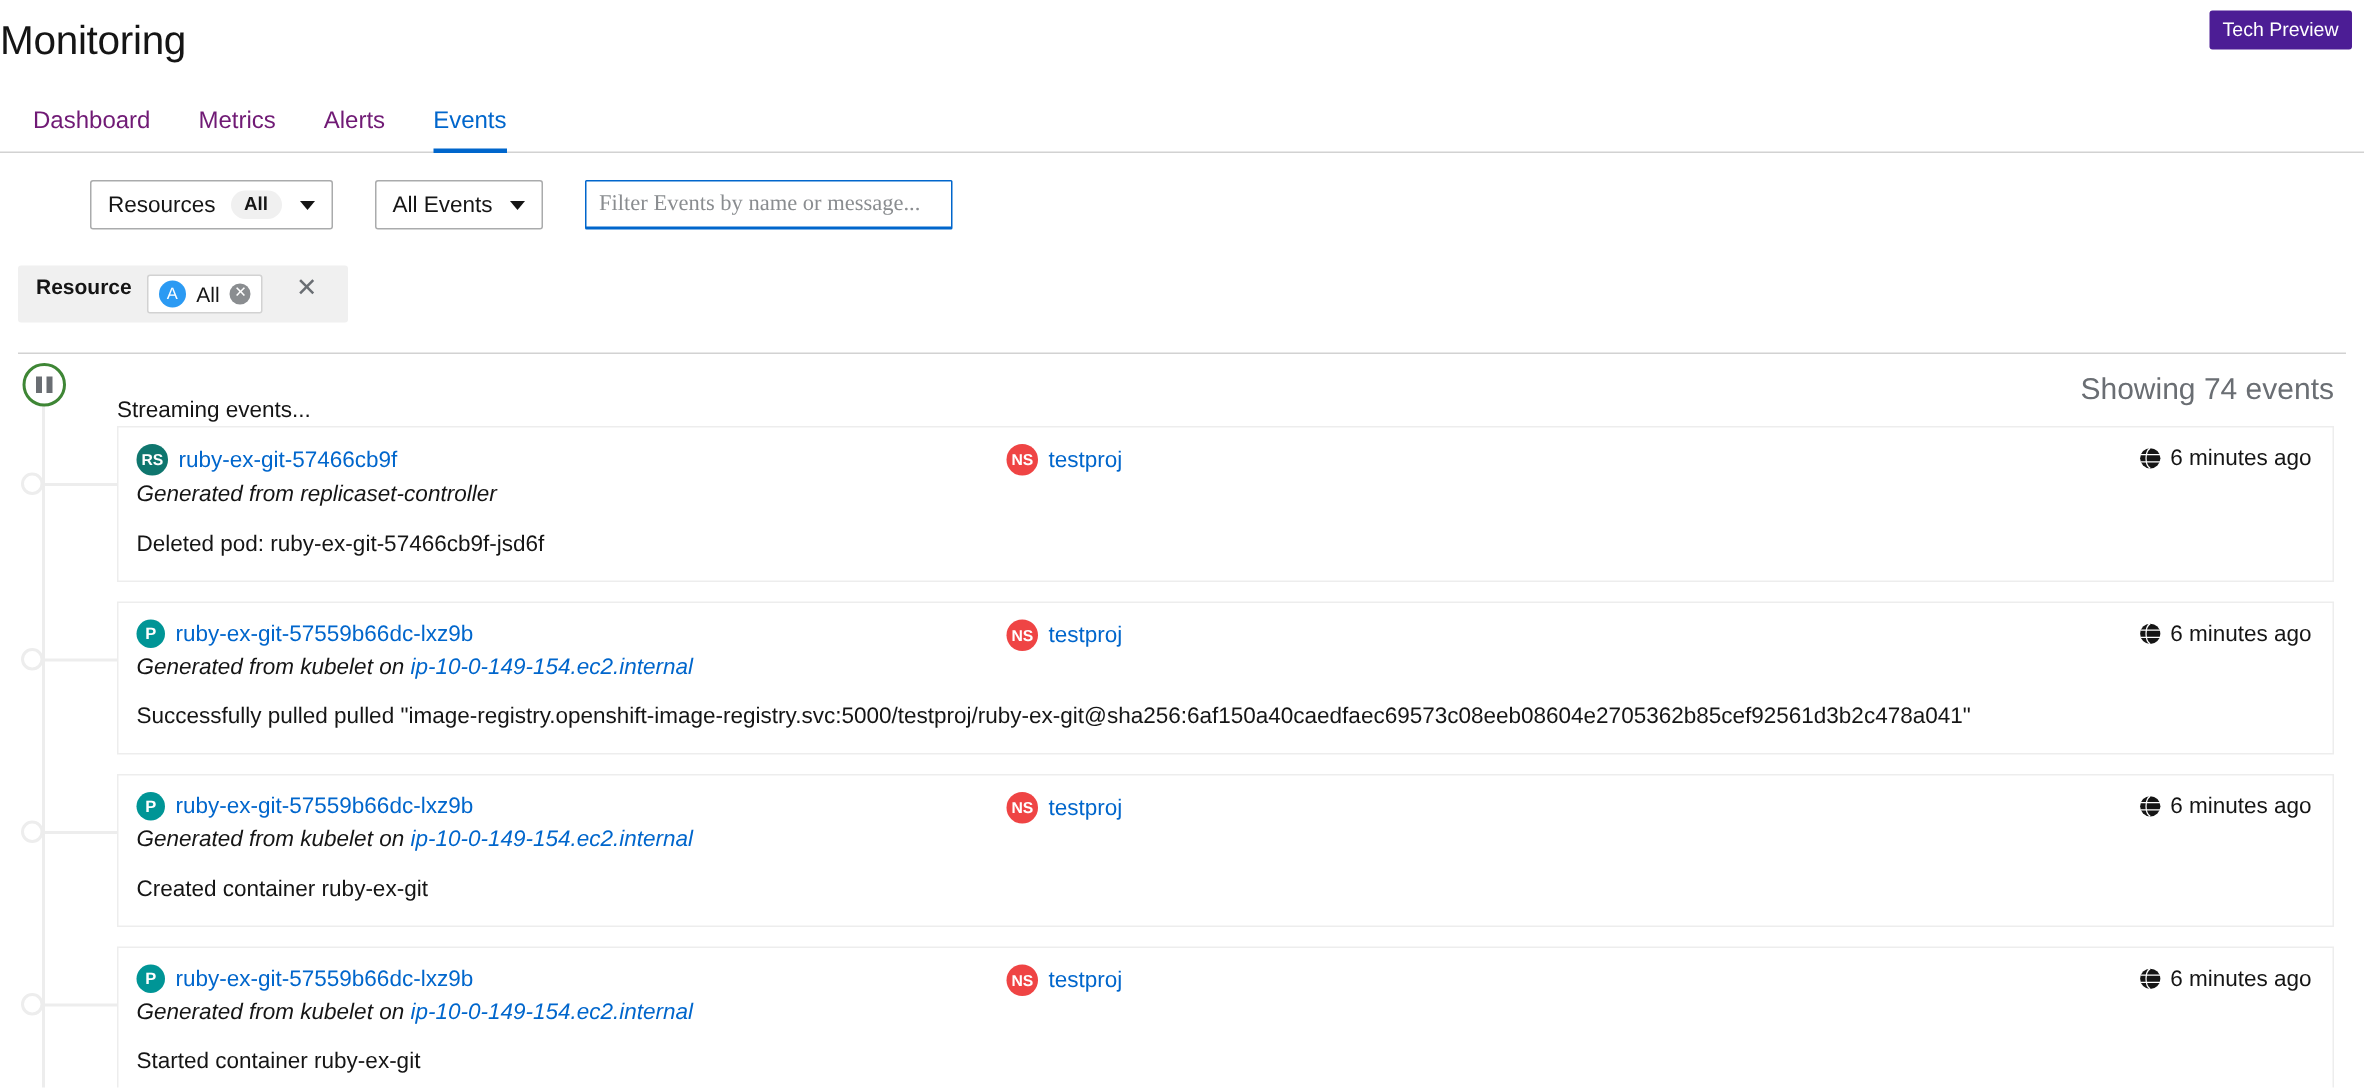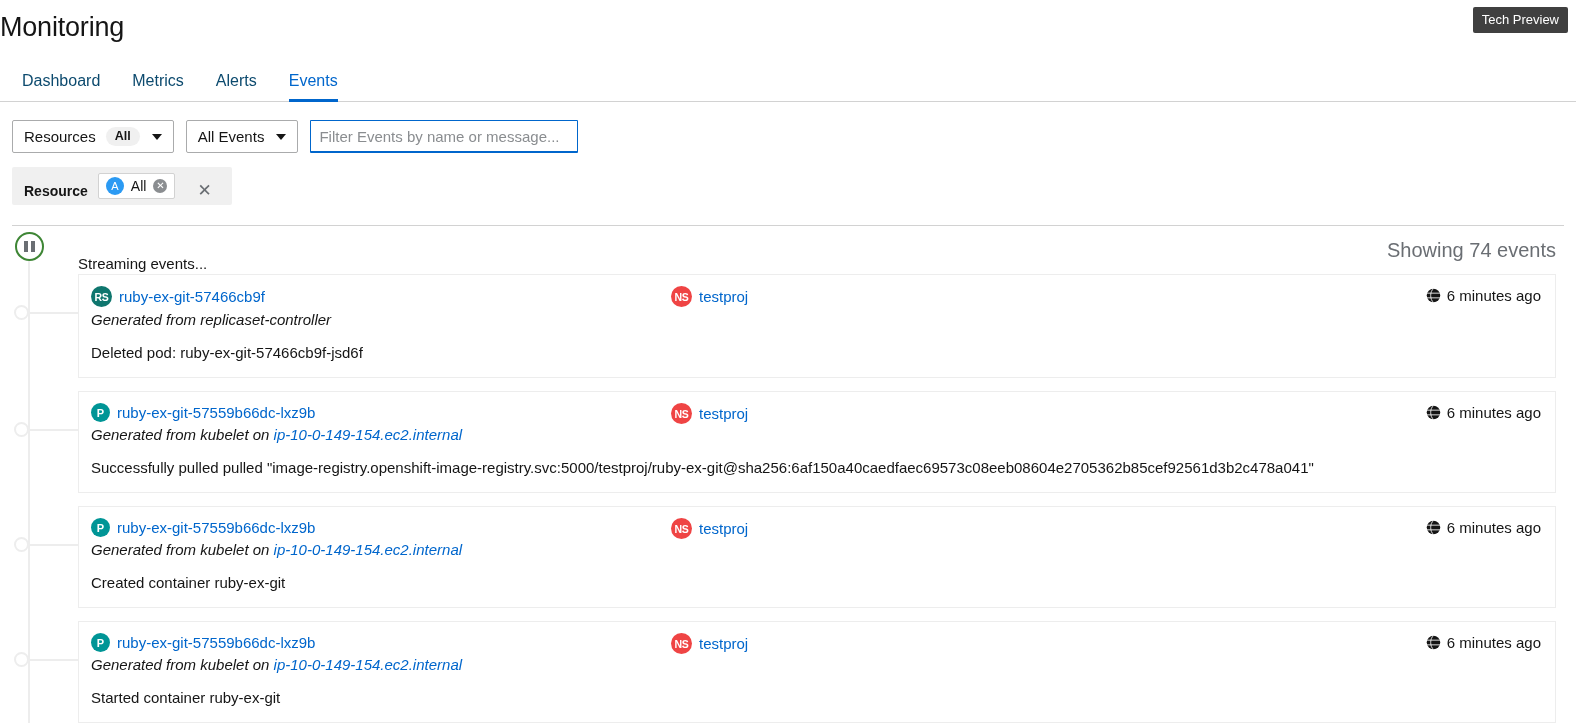--- a/index.html
+++ b/index.html
@@ -24,63 +24,64 @@
     color: #151515;
     line-height: 34px;
     margin: 0;
     padding-left: 0;
     letter-spacing: -0.2px;
   }
   .tech-preview-badge {
     position: absolute;
     top: 7px;
     right: 8px;
-    background: #404040;
+    background: #4c1d95;
     color: #ffffff;
     font-size: 13px;
     line-height: 13px;
     padding: 6px 9px 7px 9px;
     border-radius: 2px;
     font-family: "Liberation Sans", sans-serif;
     white-space: nowrap;
   }
 
   
   .tabs {
     display: flex;
     align-items: flex-end;
     border-bottom: 1px solid #d2d2d2;
     height: 44px;
     padding-left: 6px;
   }
   .tab {
     position: relative;
     font-size: 16px;
-    color: #0c4a6e;
+    color: #701a75;
     padding: 0 16px 11px 16px;
     cursor: pointer;
     line-height: 18px;
     white-space: nowrap;
   }
   .tab.active { color: #06c; }
   .tab.active::after {
     content: "";
     position: absolute;
     left: 16px; right: 16px; bottom: -1px;
     height: 3px;
     background: #06c;
   }
 
   
   .toolbar {
     padding: 18px 12px 0 12px;
   }
   .filter-row {
     display: flex;
-    gap: 12px;
+    gap: 28px;
+    margin-left: 48px;
   }
   .dropdown {
     display: inline-flex;
     align-items: center;
     gap: 10px;
     height: 33px;
     padding: 0 11px;
     border: 1px solid #aaabac;
     border-radius: 2px;
     background: #fff;
@@ -100,39 +101,39 @@
     line-height: 14px;
   }
   .caret {
     width: 0; height: 0;
     border-left: 5px solid transparent;
     border-right: 5px solid transparent;
     border-top: 6px solid #151515;
     margin-left: 2px;
   }
   .filter-input {
-    width: 268px;
+    width: 245px;
     height: 33px;
     border: 1px solid #06c;
     border-bottom: 2px solid #06c;
     border-radius: 1px;
     padding: 0 8px;
     font-size: 15px;
     color: #151515;
-    font-family: Liberation Sans, sans-serif;
+    font-family: Liberation Serif, serif;
     outline: none;
     background: #fff;
   }
   .filter-input::placeholder { color: #8a8d90; }
 
   
   .chip-row {
-    margin-top: 14px;
+    margin-top: 24px;
     display: inline-flex;
-    align-items: flex-end;
+    align-items: flex-start;
     background: #f0f0f0;
     border-radius: 2px;
     padding: 6px 8px;
     gap: 10px;
   }
   .chip-group-label {
     font-size: 14px;
     font-weight: bold;
     color: #151515;
     padding-left: 4px;

